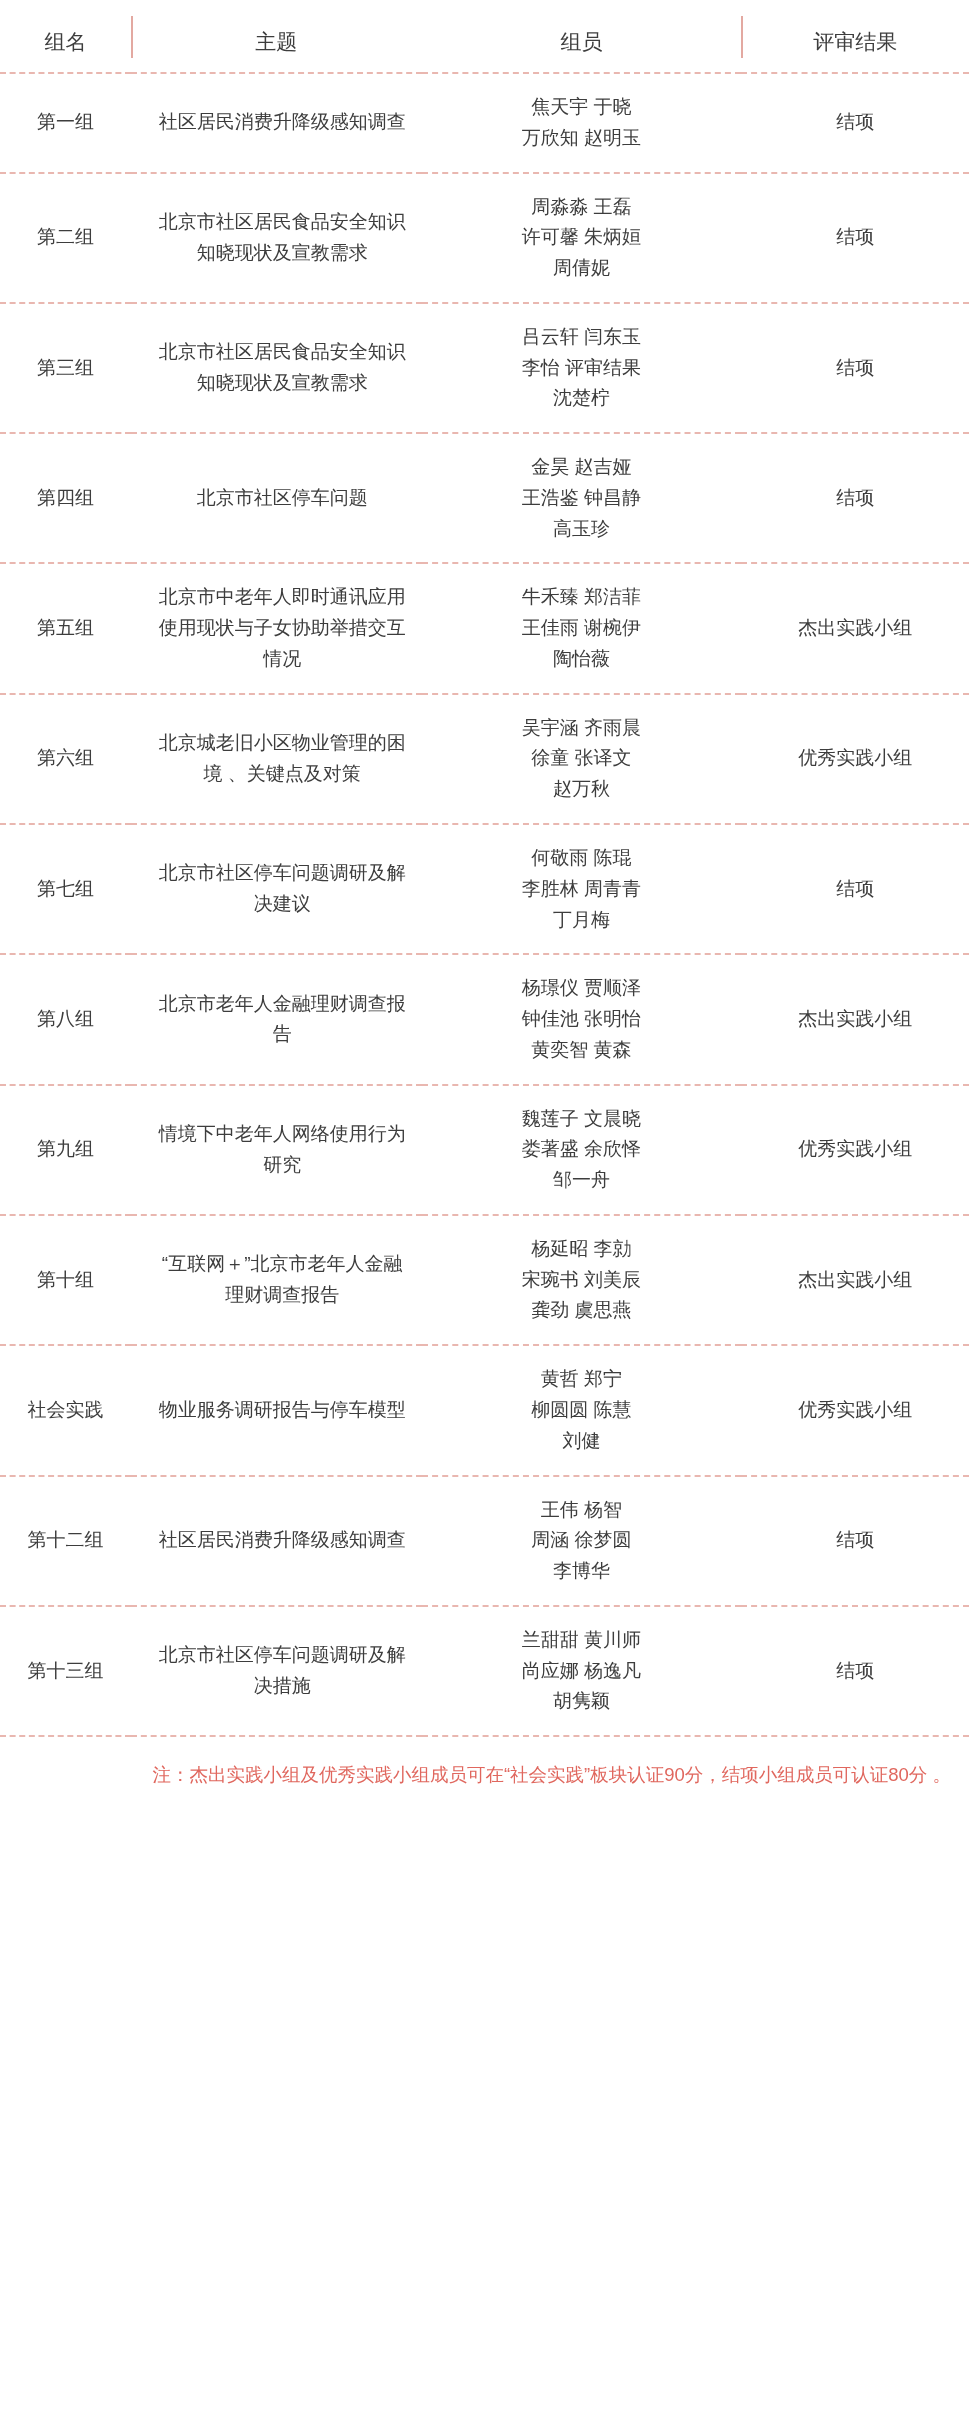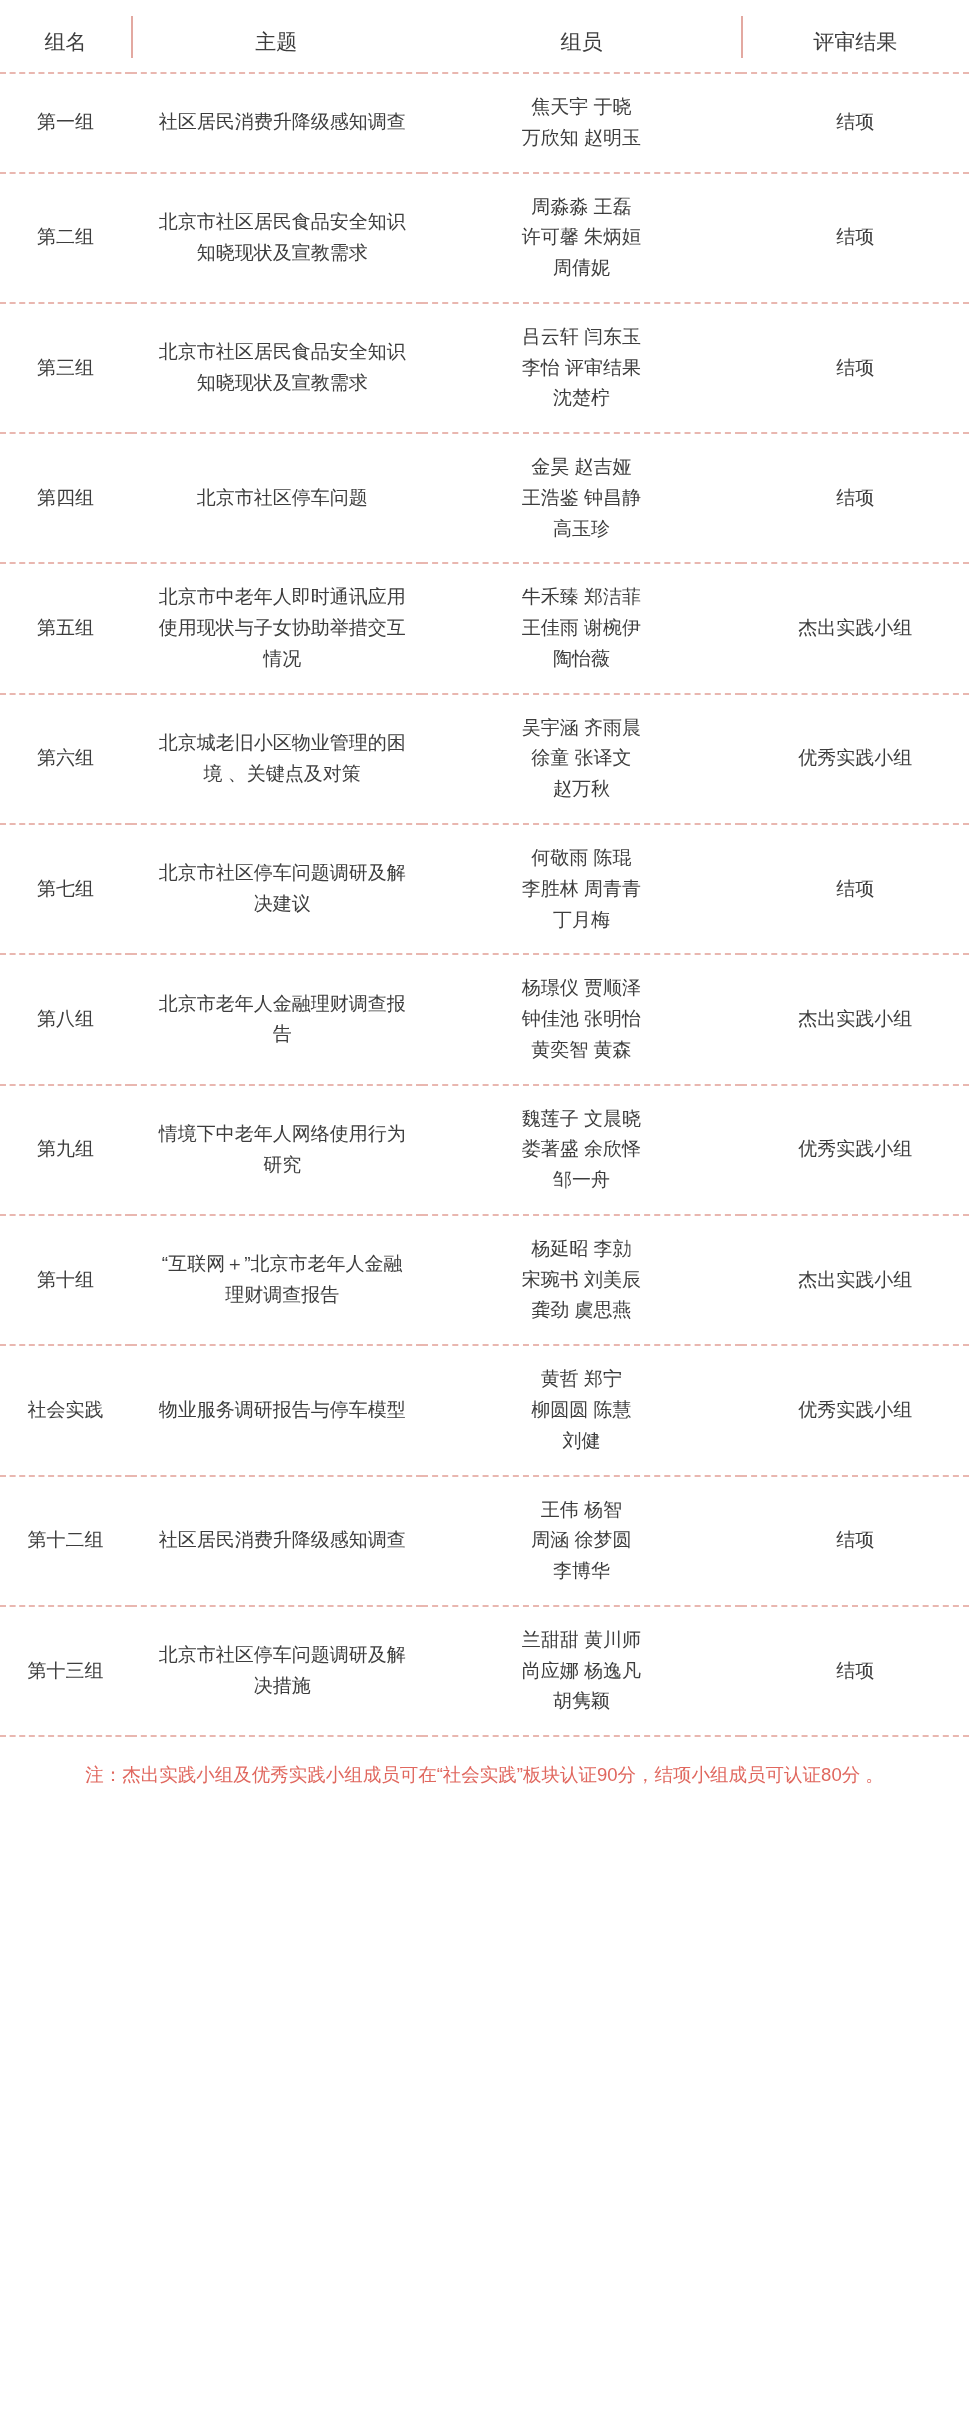--- a/index.html
+++ b/index.html
@@ -79,21 +79,21 @@
     white-space: pre-line;
   }
   tbody tr:last-child td {
     border-bottom: 2px dashed #e9b7b0;
   }
   .note {
     margin: 22px 18px 0 18px;
     color: #e0675e;
     font-size: 18.5px;
     line-height: 1.75;
-    text-align: center;
+    text-align: right;
   }
 </style>
 </head>
 <body>
 
 <div class="page">
 
 
   <table class="result-table">
     <colgroup>

